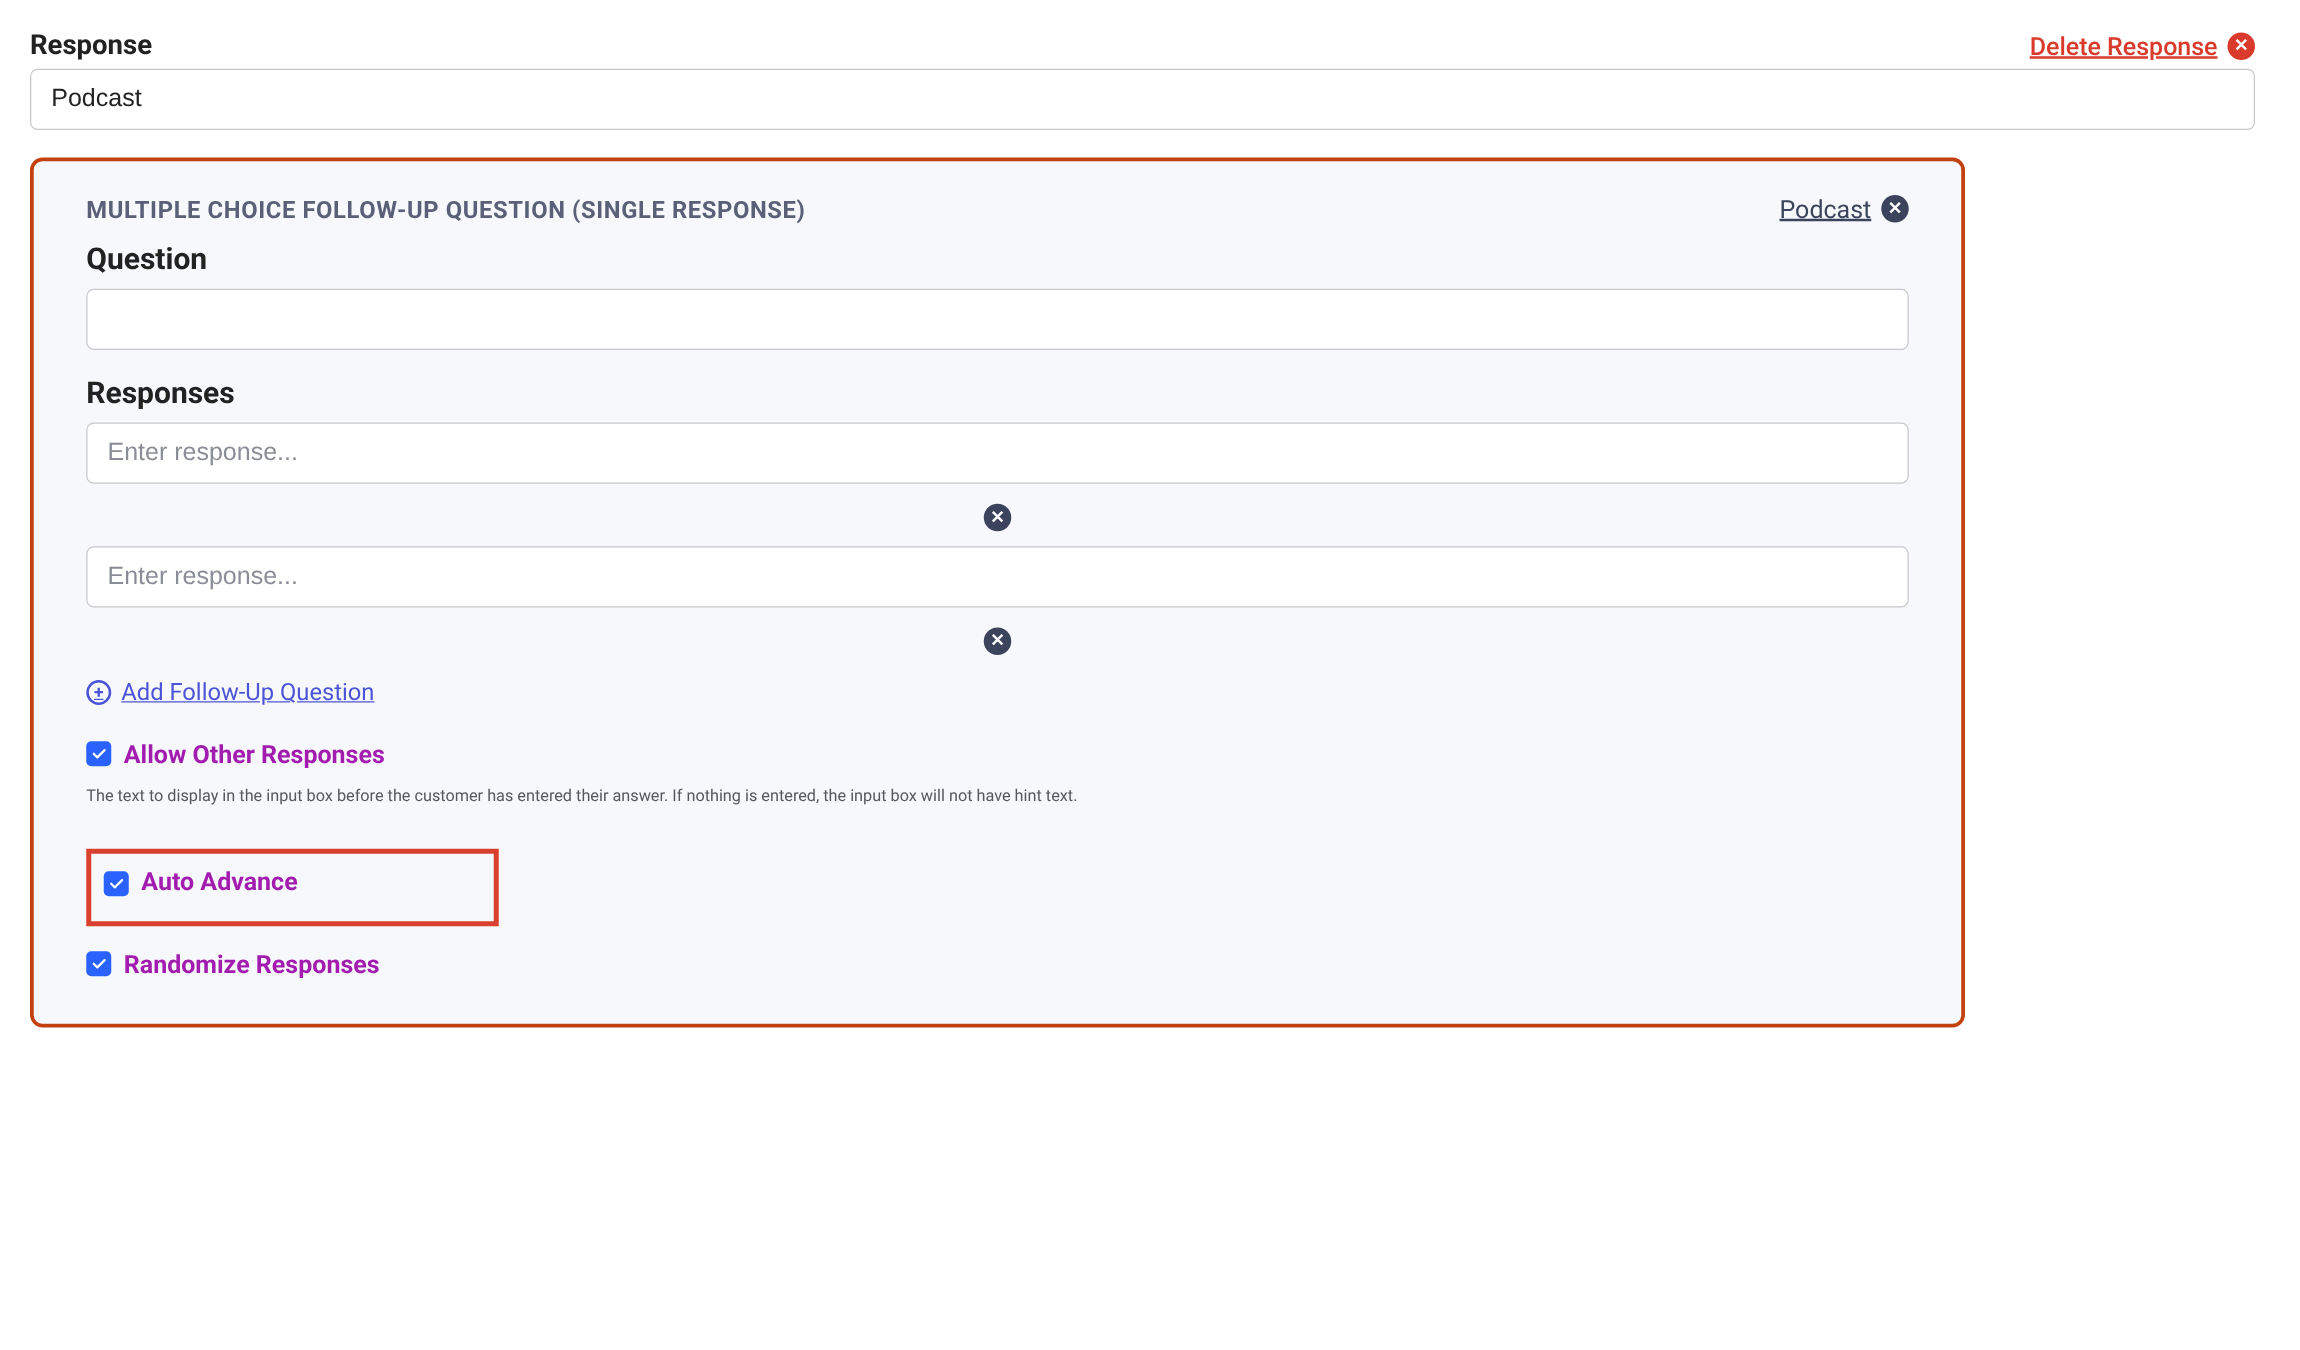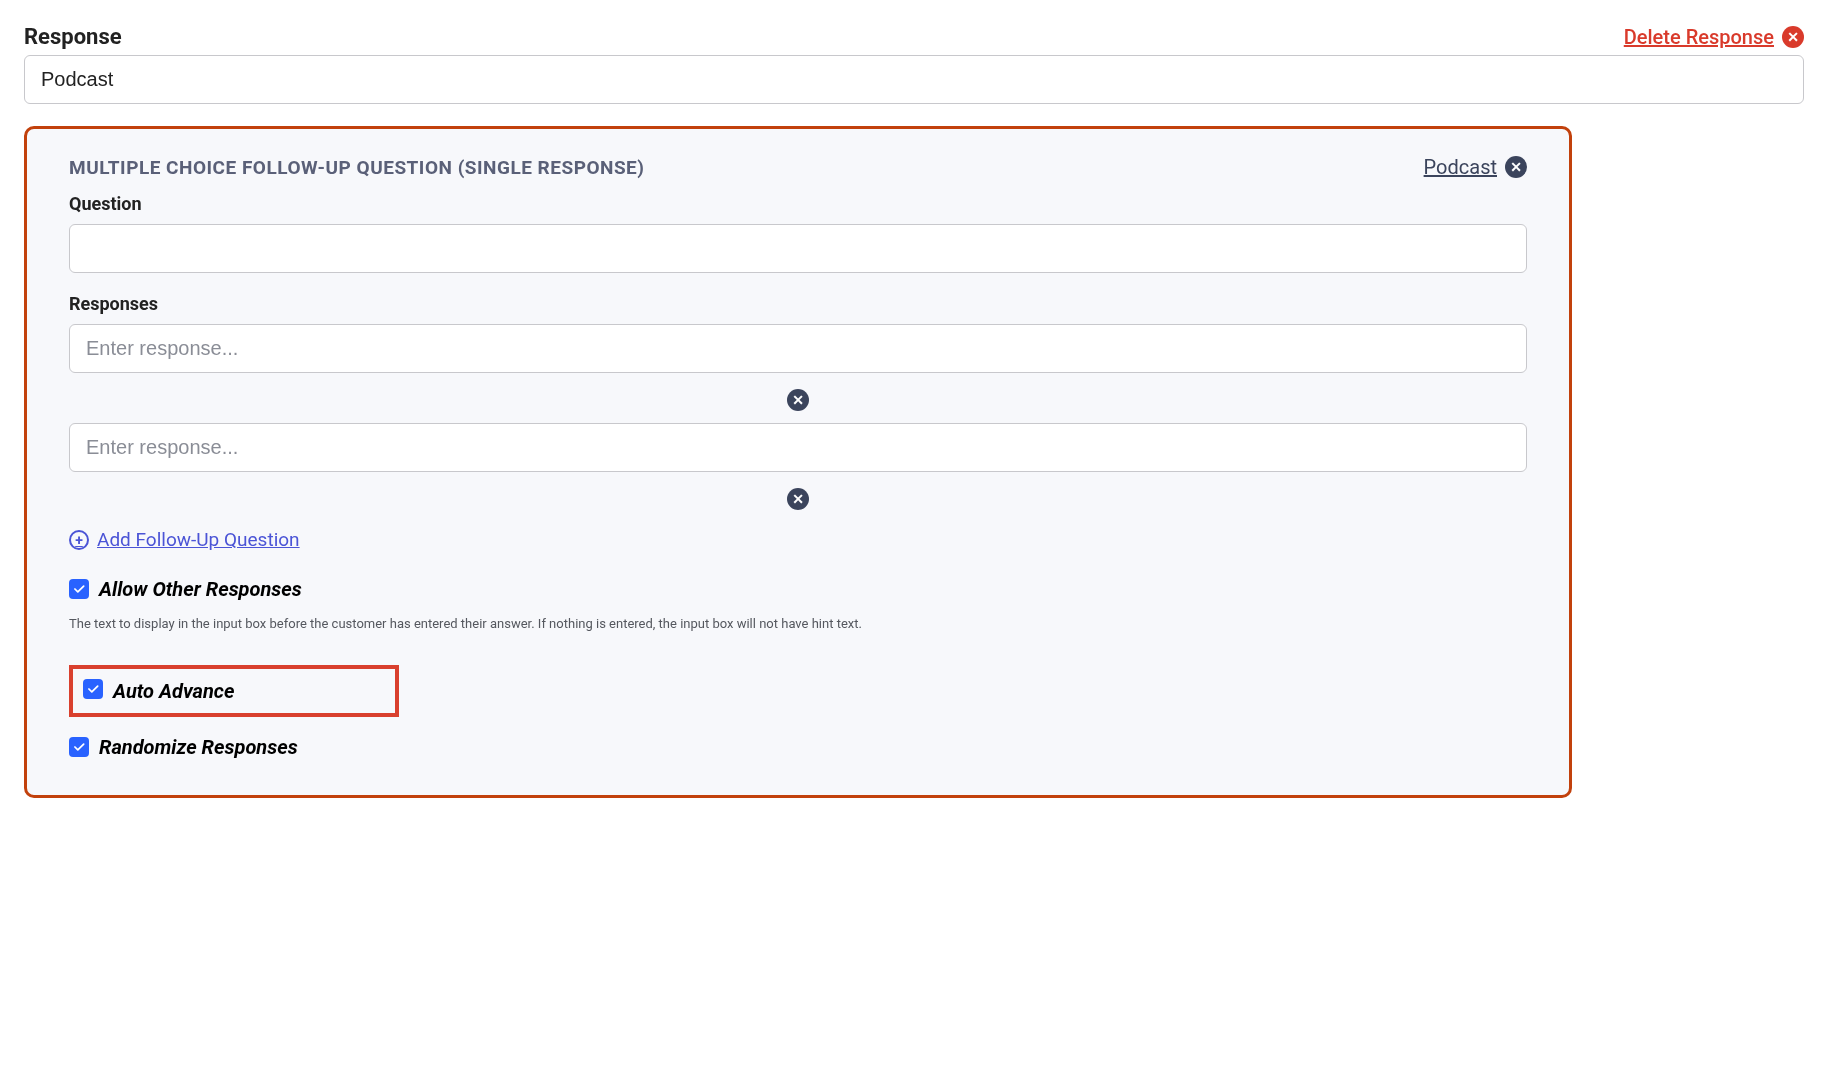--- a/index.html
+++ b/index.html
@@ -85,21 +85,21 @@
     display: flex;
     align-items: center;
     gap: 8px;
     color: #3b445c;
     font-size: 20px;
     text-decoration: underline;
     cursor: pointer;
   }
   .section-label {
     font-weight: 700;
-    font-size: 18px;
+    font-size: 24px;
     color: #222;
     margin-bottom: 10px;
     margin-top: 20px;
   }
   .section-label.first { margin-top: 0; }
   .response-row {
     display: flex;
     align-items: center;
     gap: 16px;
     margin-bottom: 12px;
@@ -143,37 +143,36 @@
     display: inline-flex;
     align-items: center;
     justify-content: center;
     cursor: pointer;
     flex-shrink: 0;
   }
   .chk svg { width: 14px; height: 14px; }
   .checkbox-label {
     font-weight: 700;
     font-size: 20px;
-    color: #000000;
-    font-style: italic;
+    color: #a21caf;
   }
   .hint-text {
     color: #55585f;
     font-size: 13px;
     margin-top: 14px;
     margin-bottom: 12px;
     line-height: 1.4;
     max-width: 100%;
   }
   .highlight-box {
     border: 4px solid #d9402e;
-    padding: 10px 4px 10px 4px;
+    padding: 10px 4px 20px 4px;
     margin-top: 20px;
     display: inline-flex;
-    align-items: flex-start;
+    align-items: flex-end;
     gap: 10px;
     width: 330px;
   }
   .highlight-box .chk { margin-left: 6px; }
 </style>
 </head>
 <body>
 
 <div class="top-row">
   <div class="label-bold">Response</div>

